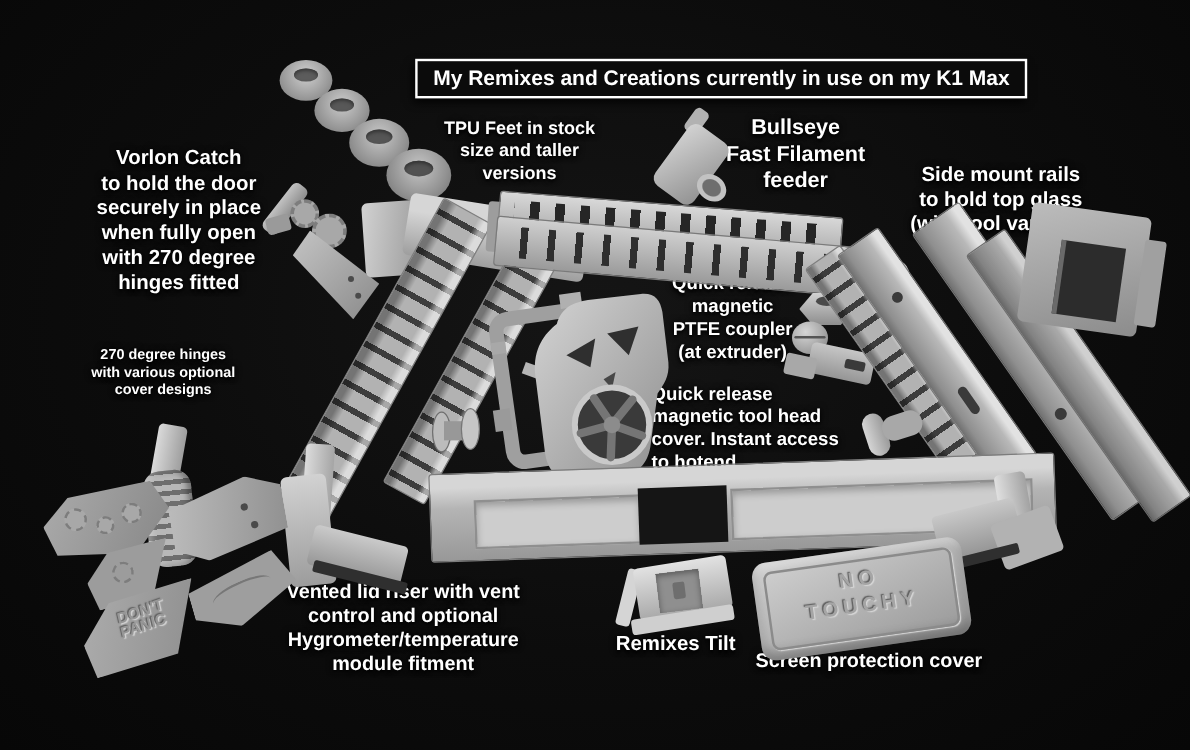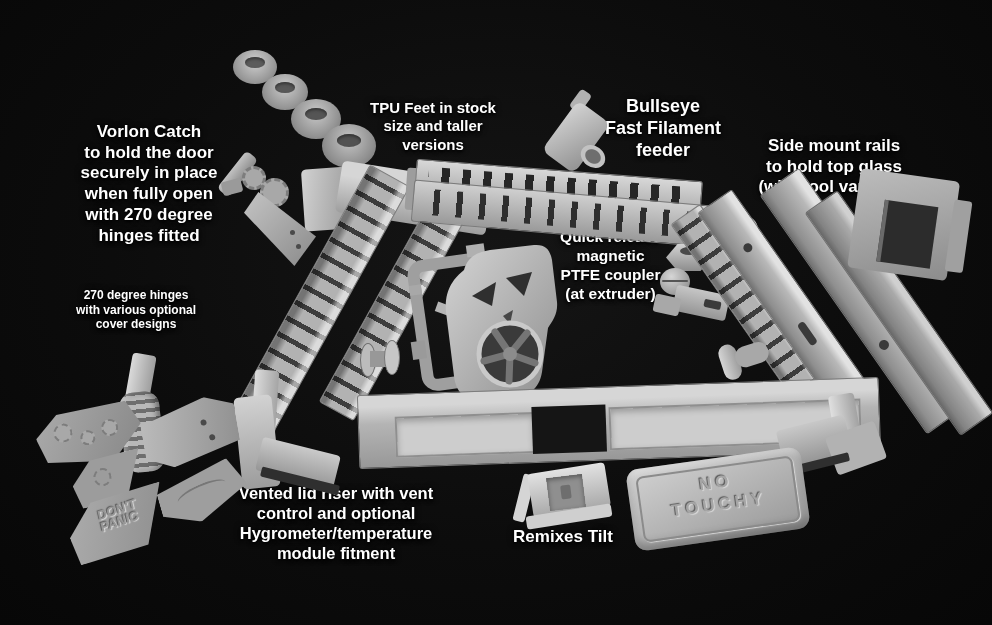--- a/index.html
+++ b/index.html
@@ -33,20 +33,21 @@
   .emboss{
     position:absolute;font-weight:700;color:#979797;white-space:pre-line;text-align:center;
     text-shadow:-1px -1px 1px #5c5c5c, 1px 1px 1px #d9d9d9;line-height:.95;
   }
 </style>
 </head>
 <body>
 
 <div class="scene">
 
+  <div class="title-box" style="left:346px;top:49px;">My Remixes and Creations currently in use on my K1 Max</div>
 
   <div class="label" style="left:43px;top:122px;width:212px;font-size:17px;">Vorlon Catch
 to hold the door
 securely in place
 when fully open
 with 270 degree
 hinges fitted</div>
   <div class="label" style="left:28px;top:288px;width:216px;font-size:12px;">270 degree hinges
 with various optional
 cover designs</div>
@@ -56,25 +57,30 @@
   <div class="label" style="left:594px;top:96px;width:138px;font-size:18px;">Bullseye
 Fast Filament
 feeder</div>
   <div class="label" style="left:733px;top:111px;width:202px;font-size:17px;margin-top:25px;">Side mount rails
 to hold top glass
 (with tool variants)</div>
   <div class="label" style="left:538px;top:228px;width:145px;font-size:15.5px;">Quick release
 magnetic
 PTFE coupler
 (at extruder)</div>
+  <div class="label" style="left:543px;top:320px;width:180px;font-size:15.5px;text-align:left;">Quick release
+magnetic tool head
+cover. Instant access
+to hotend</div>
   <div class="label" style="left:224px;top:483px;width:224px;font-size:16.5px;">Vented lid riser with vent
 control and optional
 Hygrometer/temperature
 module fitment</div>
   <div class="label" style="left:505px;top:527px;width:116px;font-size:17px;">Remixes Tilt</div>
+  <div class="label" style="left:613px;top:541px;width:222px;font-size:16.5px;">Screen protection cover</div>
 
   <div class="p">
     <div class="p" style="left:233px;top:50px;width:44px;height:34px;border-radius:50%;background:radial-gradient(ellipse at 50% 35%, #cfcfcf, #9a9a9a 62%, #767676);">
       <div class="p" style="left:12px;top:7px;width:20px;height:11px;border-radius:50%;background:#5c5c5c;box-shadow:inset 0 2px 3px #3a3a3a;"></div>
       </div>
     <div class="p" style="left:262px;top:74px;width:46px;height:36px;border-radius:50%;background:radial-gradient(ellipse at 50% 35%, #cbcbcb, #979797 62%, #737373);">
       <div class="p" style="left:13px;top:8px;width:20px;height:11px;border-radius:50%;background:#585858;box-shadow:inset 0 2px 3px #383838;"></div>
       </div>
     <div class="p" style="left:291px;top:99px;width:50px;height:40px;border-radius:50%;background:radial-gradient(ellipse at 50% 35%, #c8c8c8, #949494 62%, #707070);">
       <div class="p" style="left:14px;top:9px;width:22px;height:12px;border-radius:50%;background:#555;box-shadow:inset 0 2px 3px #363636;"></div>

